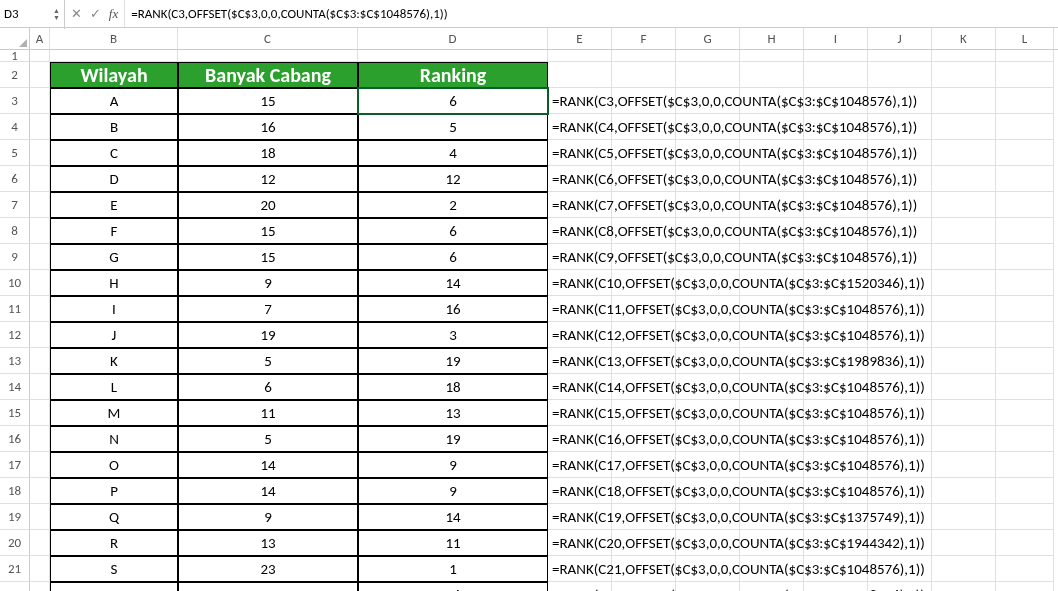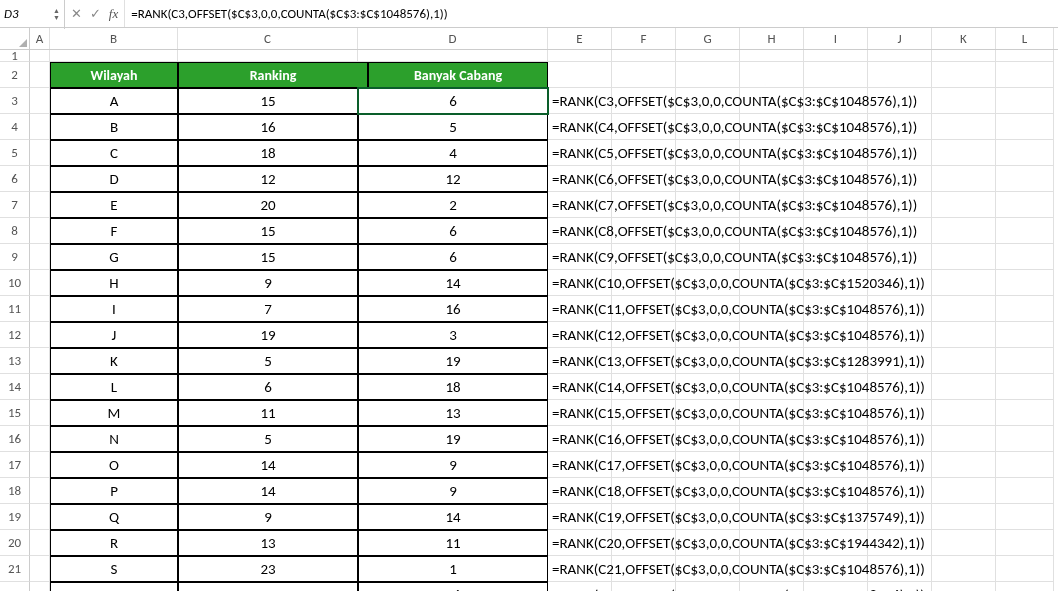--- a/index.html
+++ b/index.html
@@ -24,21 +24,20 @@
     }
     .name-box {
       width: 65px;
       display: flex;
       align-items: center;
       justify-content: space-between;
       padding: 15px 4px;
       border-right: 1px solid #ccc;
       height: 100%;
       font-size: 13px;
-      font-style: italic;
     }
     .name-box-stepper {
       display: flex;
       flex-direction: column;
       font-size: 7px;
       line-height: 7px;
       color: #666;
     }
     .fb-btns {
       display: flex;
@@ -149,21 +148,21 @@
     .w-J { width: 64px; }
     .w-K { width: 64px; }
     .w-L { width: 58px; }
     
     
     .hdr {
       background: #2ca02c;
       color: #fff;
       font-weight: bold;
       border: 1px solid #000 !important;
-      font-size: 14px;
+      font-size: 20px;
     }
     
     
     .bordered {
       border: 1px solid #000 !important;
     }
     
     
     .selected {
       outline: 2px solid #0a5e2a;
@@ -231,22 +230,22 @@
     <div class="cell w-I"></div>
     <div class="cell w-J"></div>
     <div class="cell w-K"></div>
     <div class="cell w-L"></div>
   </div>
 
   <div class="row">
     <div class="row-header">2</div>
     <div class="cell w-A"></div>
     <div class="cell w-B center hdr">Wilayah</div>
+    <div class="cell w-C center hdr">Banyak Cabang</div>
     <div class="cell w-D center hdr">Ranking</div>
-    <div class="cell w-C center hdr">Banyak Cabang</div>
     <div class="cell w-E"></div>
     <div class="cell w-F"></div>
     <div class="cell w-G"></div>
     <div class="cell w-H"></div>
     <div class="cell w-I"></div>
     <div class="cell w-J"></div>
     <div class="cell w-K"></div>
     <div class="cell w-L"></div>
   </div>
 
@@ -421,21 +420,21 @@
         <div class="cell w-K"></div>
         <div class="cell w-L"></div>
       </div>
       <div class="row">
         <div class="row-header">13</div>
         <div class="cell w-A"></div>
         <div class="cell w-B center bordered">K</div>
         <div class="cell w-C center bordered">5</div>
         <div class="cell w-D center bordered">19</div>
         <div class="cell w-E">
-          <span class="formula-text">=RANK(C13,OFFSET($C$3,0,0,COUNTA($C$3:$C$1283991),1))</span>
+          <span class="formula-text">=RANK(C13,OFFSET($C$3,0,0,COUNTA($C$3:$C$1989836),1))</span>
         </div>
         <div class="cell w-F"></div>
         <div class="cell w-G"></div>
         <div class="cell w-H"></div>
         <div class="cell w-I"></div>
         <div class="cell w-J"></div>
         <div class="cell w-K"></div>
         <div class="cell w-L"></div>
       </div>
       <div class="row">

